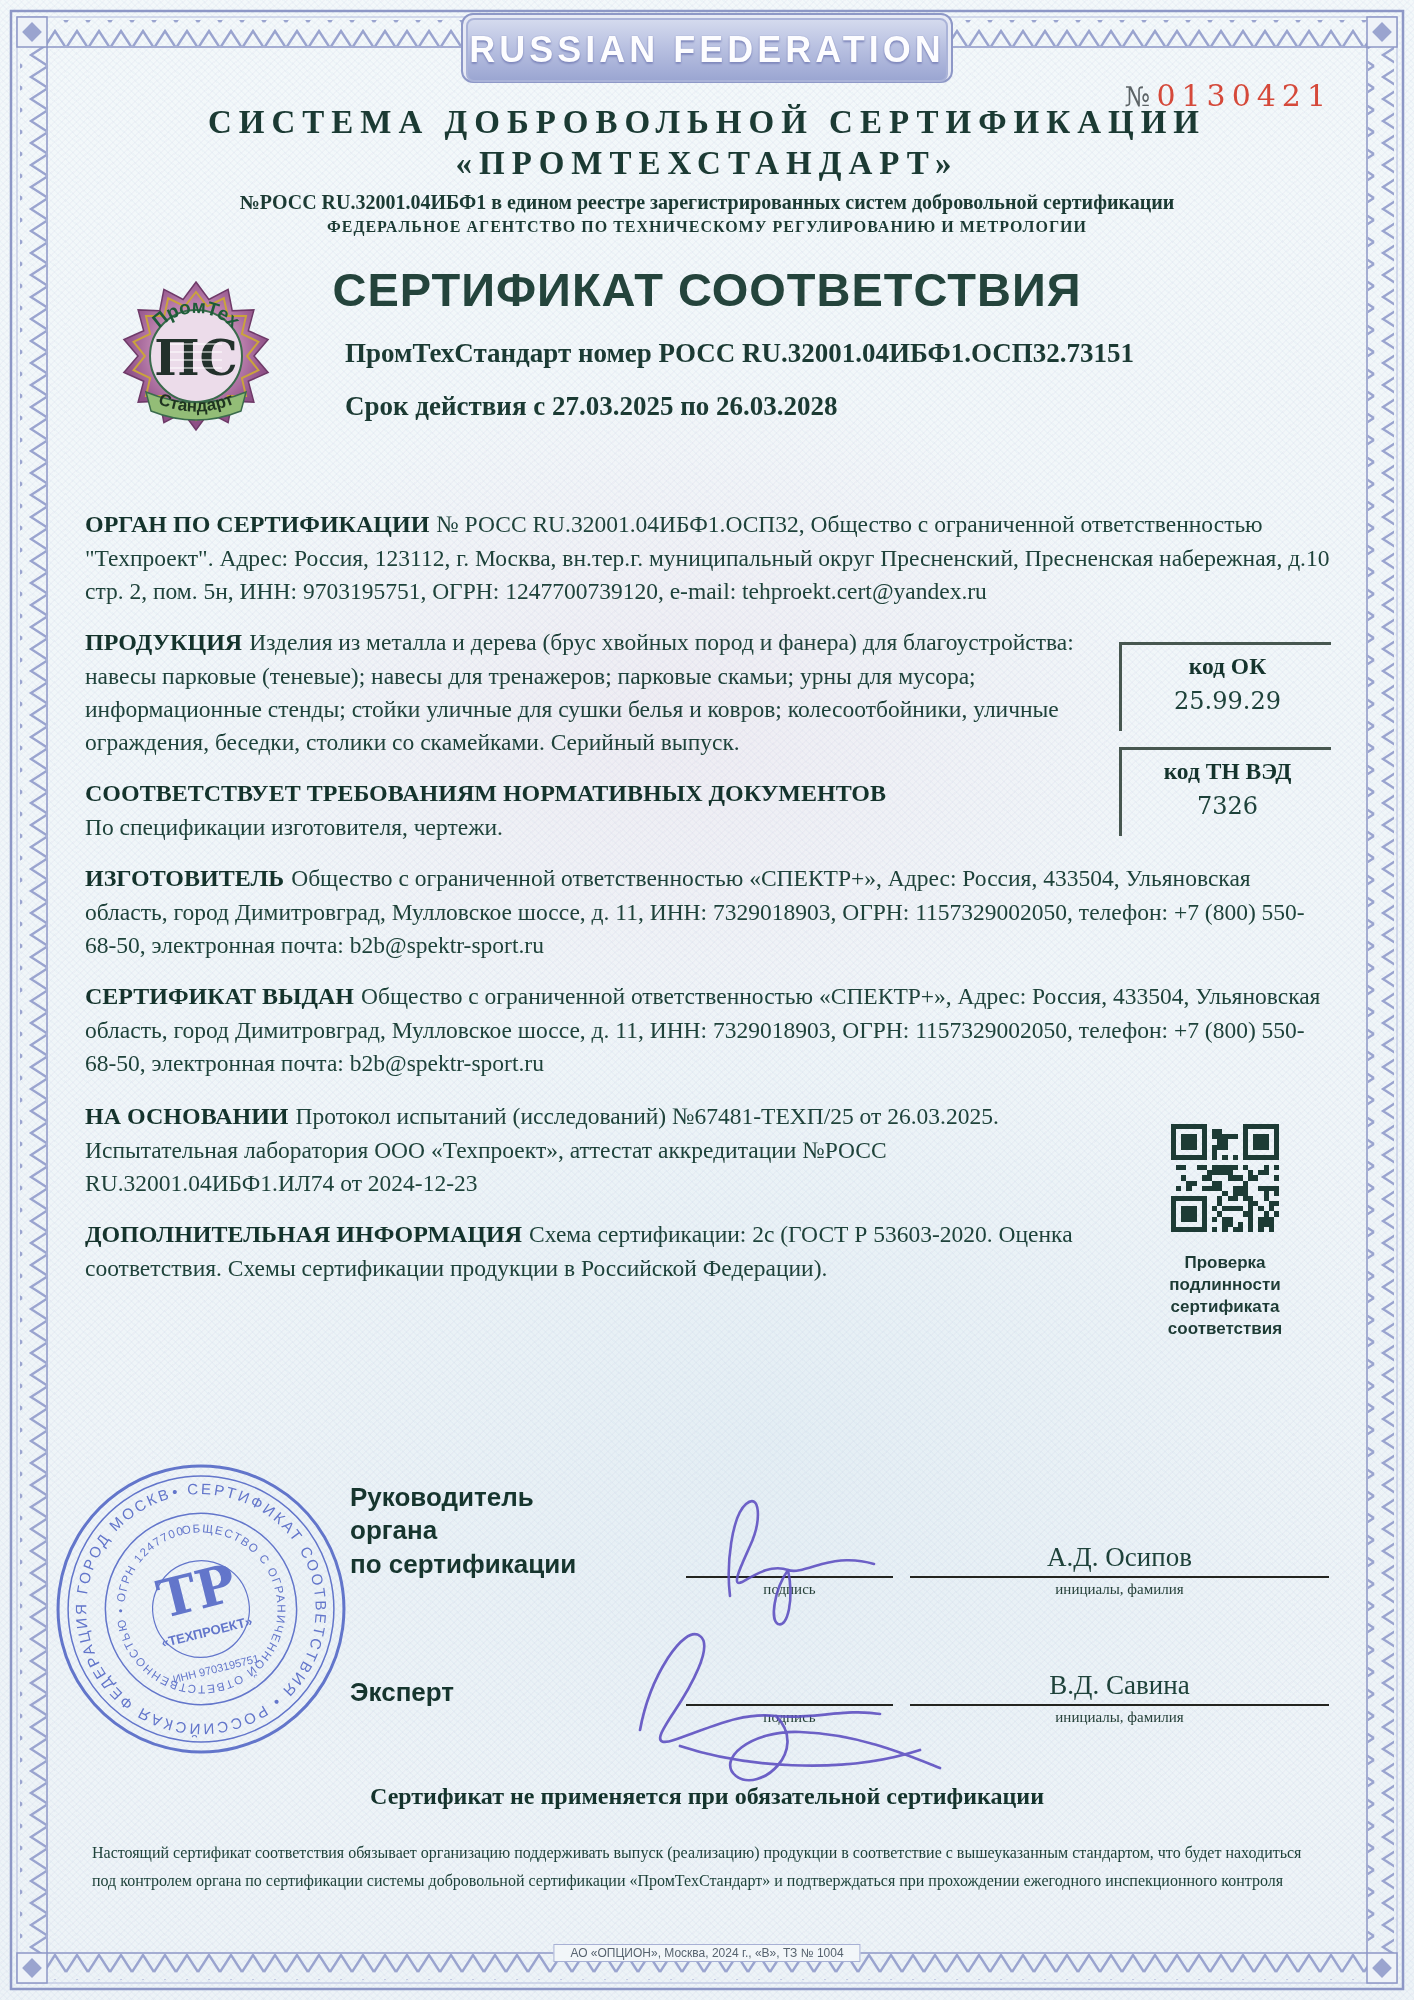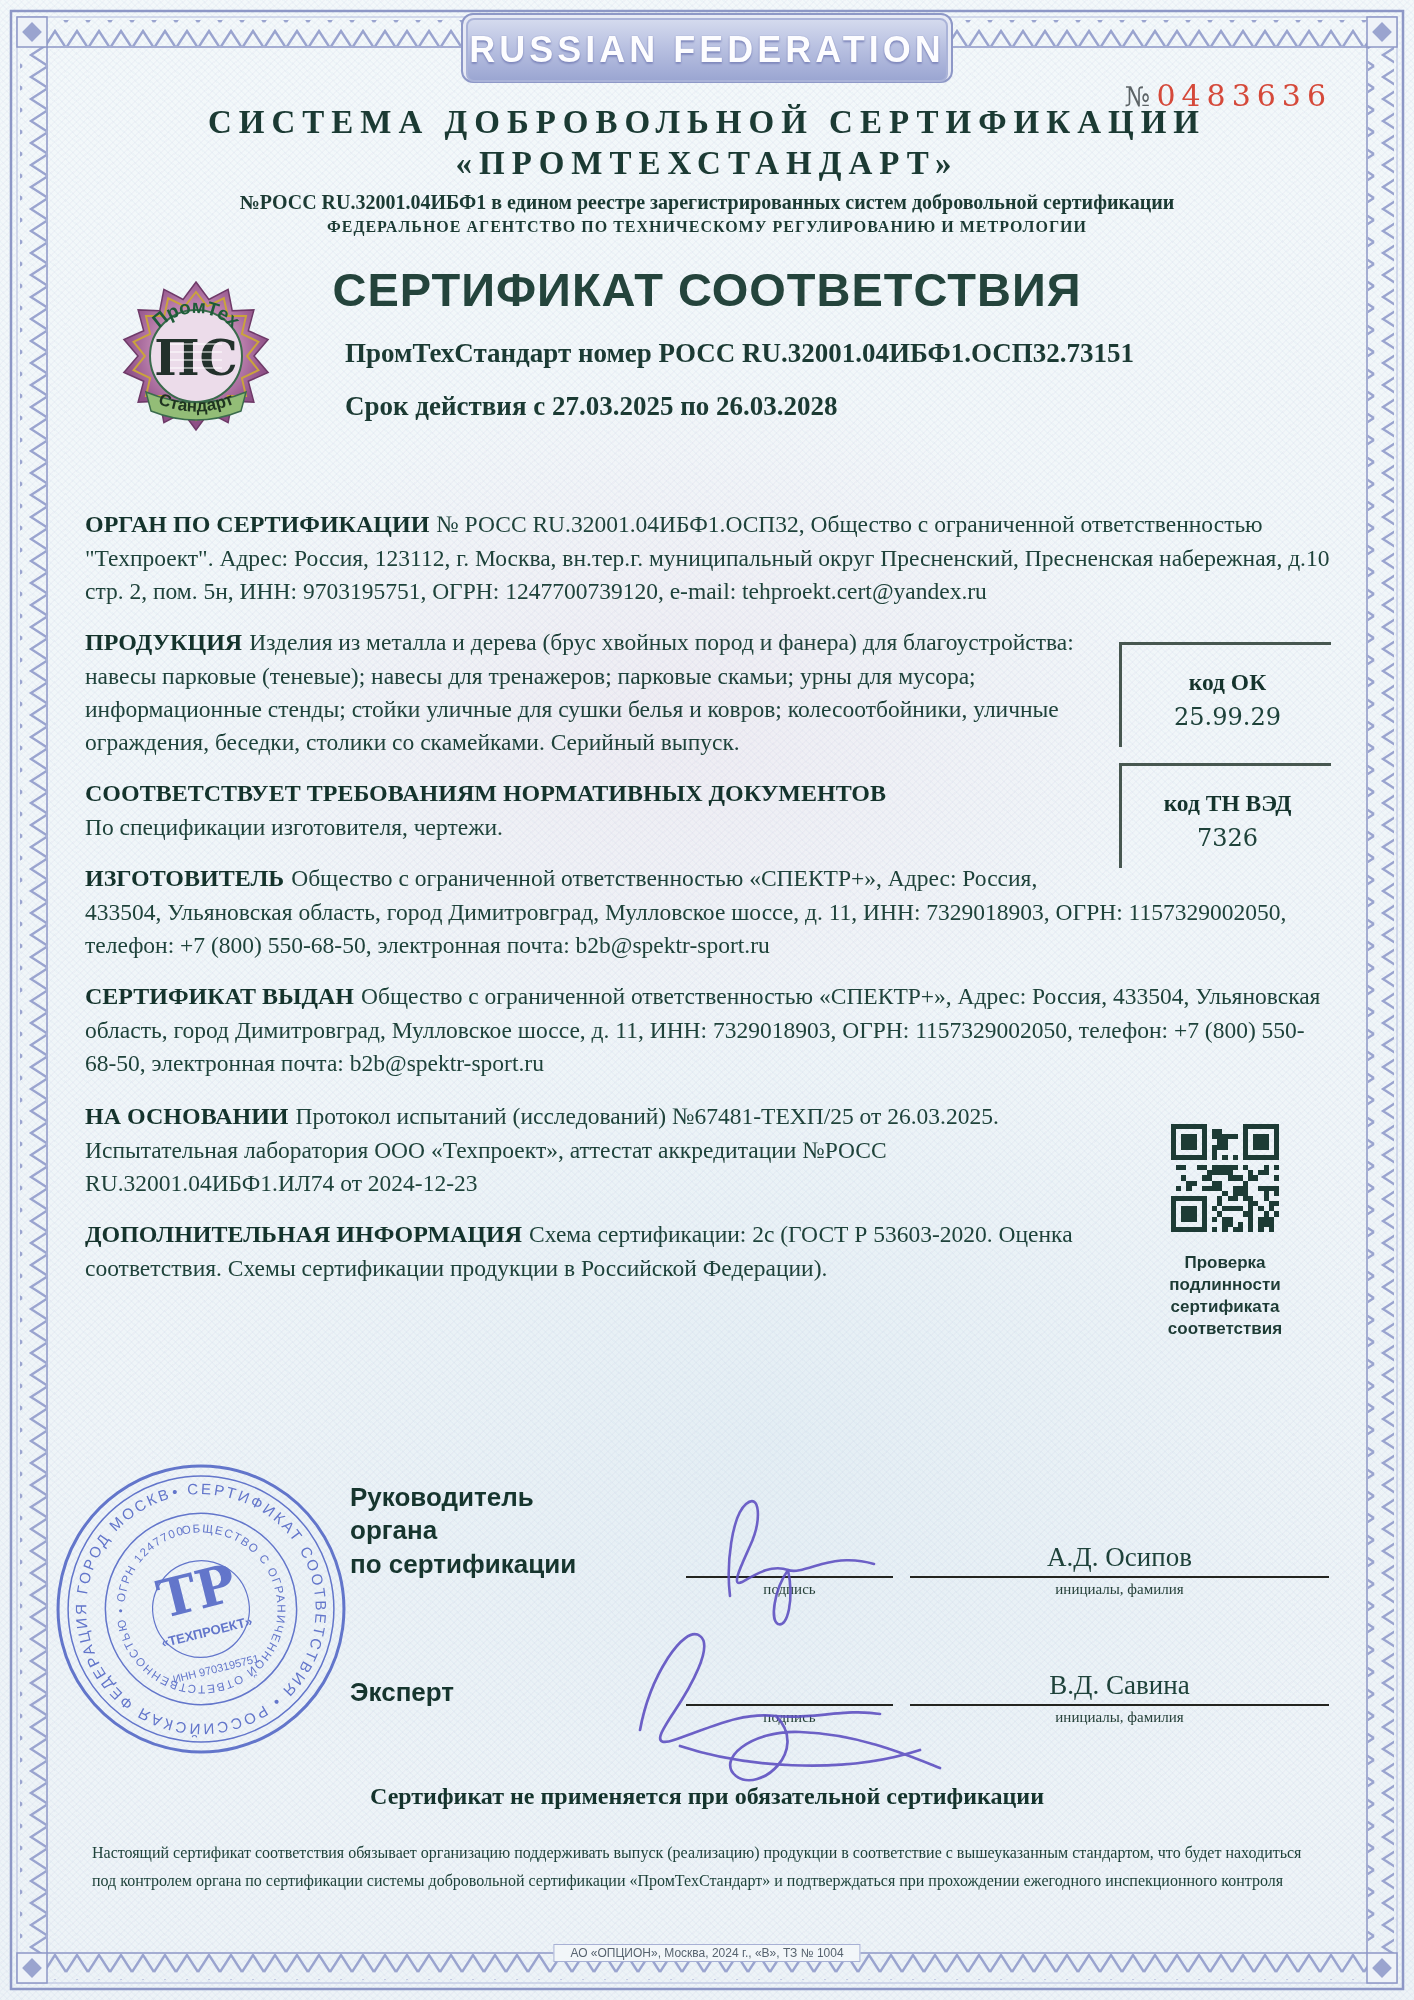--- a/index.html
+++ b/index.html
@@ -35,21 +35,21 @@
   .regnum{font-weight:bold;font-size:27px;margin-top:21px;text-align:left;margin-left:345px;}
   .validity{font-weight:bold;font-size:27px;margin-top:22px;text-align:left;margin-left:345px;}
   .logo{position:absolute;top:280px;left:106px;z-index:2;}
   
   .content{position:absolute;top:508px;left:85px;width:1246px;z-index:2;font-size:23.5px;line-height:1.41;}
   .content::after{content:"";display:block;clear:both;}
   p.sec{margin:0 0 18px 0;}
   p.sec b{font-size:24px;color:#14332c;margin-right:7px;}
   p.sec.blocklbl b{display:block;margin-right:0;}
   .codes{float:right;width:212px;margin:16px 0 6px 26px;}
-  .codebox{border-top:3px solid #475750;border-left:3px solid #475750;padding:21px 0 12px 2px;text-align:center;margin-bottom:16px;}
+  .codebox{border-top:3px solid #475750;border-left:3px solid #475750;padding:5px 0 12px 2px;text-align:center;margin-bottom:16px;}
   .cb-label{font-weight:bold;font-size:23.5px;color:#14332c;}
   .cb-value{font-family:"DejaVu Serif",serif;font-size:24px;margin-top:2px;}
   .qr-wrap{float:right;width:212px;margin:26px 0 4px 18px;text-align:center;}
   .qr-wrap svg{width:108px;height:108px;}
   .qr-cap{font-family:"Liberation Sans",sans-serif;font-weight:bold;font-size:17px;line-height:1.3;color:#1d3b35;margin-top:10px;}
   .qr-cap{width:150px;margin-left:auto;margin-right:auto;}
   
   .stamp{position:absolute;left:50px;top:1458px;width:302px;height:302px;transform:rotate(-14deg);opacity:.86;z-index:1;}
   
   .sigs{position:absolute;top:1498px;left:0;width:100%;z-index:2;}
@@ -106,21 +106,21 @@
     </g>
   </svg>
 
   <div class="banner">
     <div class="banner-inner">
       <span>RUSSIAN FEDERATION</span>
     </div>
   </div>
 
   <div class="docnum">
-    <span class="no">№</span><span class="digits">0483636</span>
+    <span class="no">№</span><span class="digits">0130421</span>
   </div>
 
   <div class="hdr">
     <div class="sys">СИСТЕМА ДОБРОВОЛЬНОЙ СЕРТИФИКАЦИИ</div>
     <div class="sys">«ПРОМТЕХСТАНДАРТ»</div>
     <div class="registry">№РОСС RU.32001.04ИБФ1 в едином реестре зарегистрированных систем добровольной сертификации</div>
     <div class="agency">ФЕДЕРАЛЬНОЕ АГЕНТСТВО ПО ТЕХНИЧЕСКОМУ РЕГУЛИРОВАНИЮ И МЕТРОЛОГИИ</div>
     <div class="title">СЕРТИФИКАТ СООТВЕТСТВИЯ</div>
     <div class="regnum">ПромТехСтандарт номер РОСС RU.32001.04ИБФ1.ОСП32.73151</div>
     <div class="validity">Срок действия с 27.03.2025 по 26.03.2028</div>

